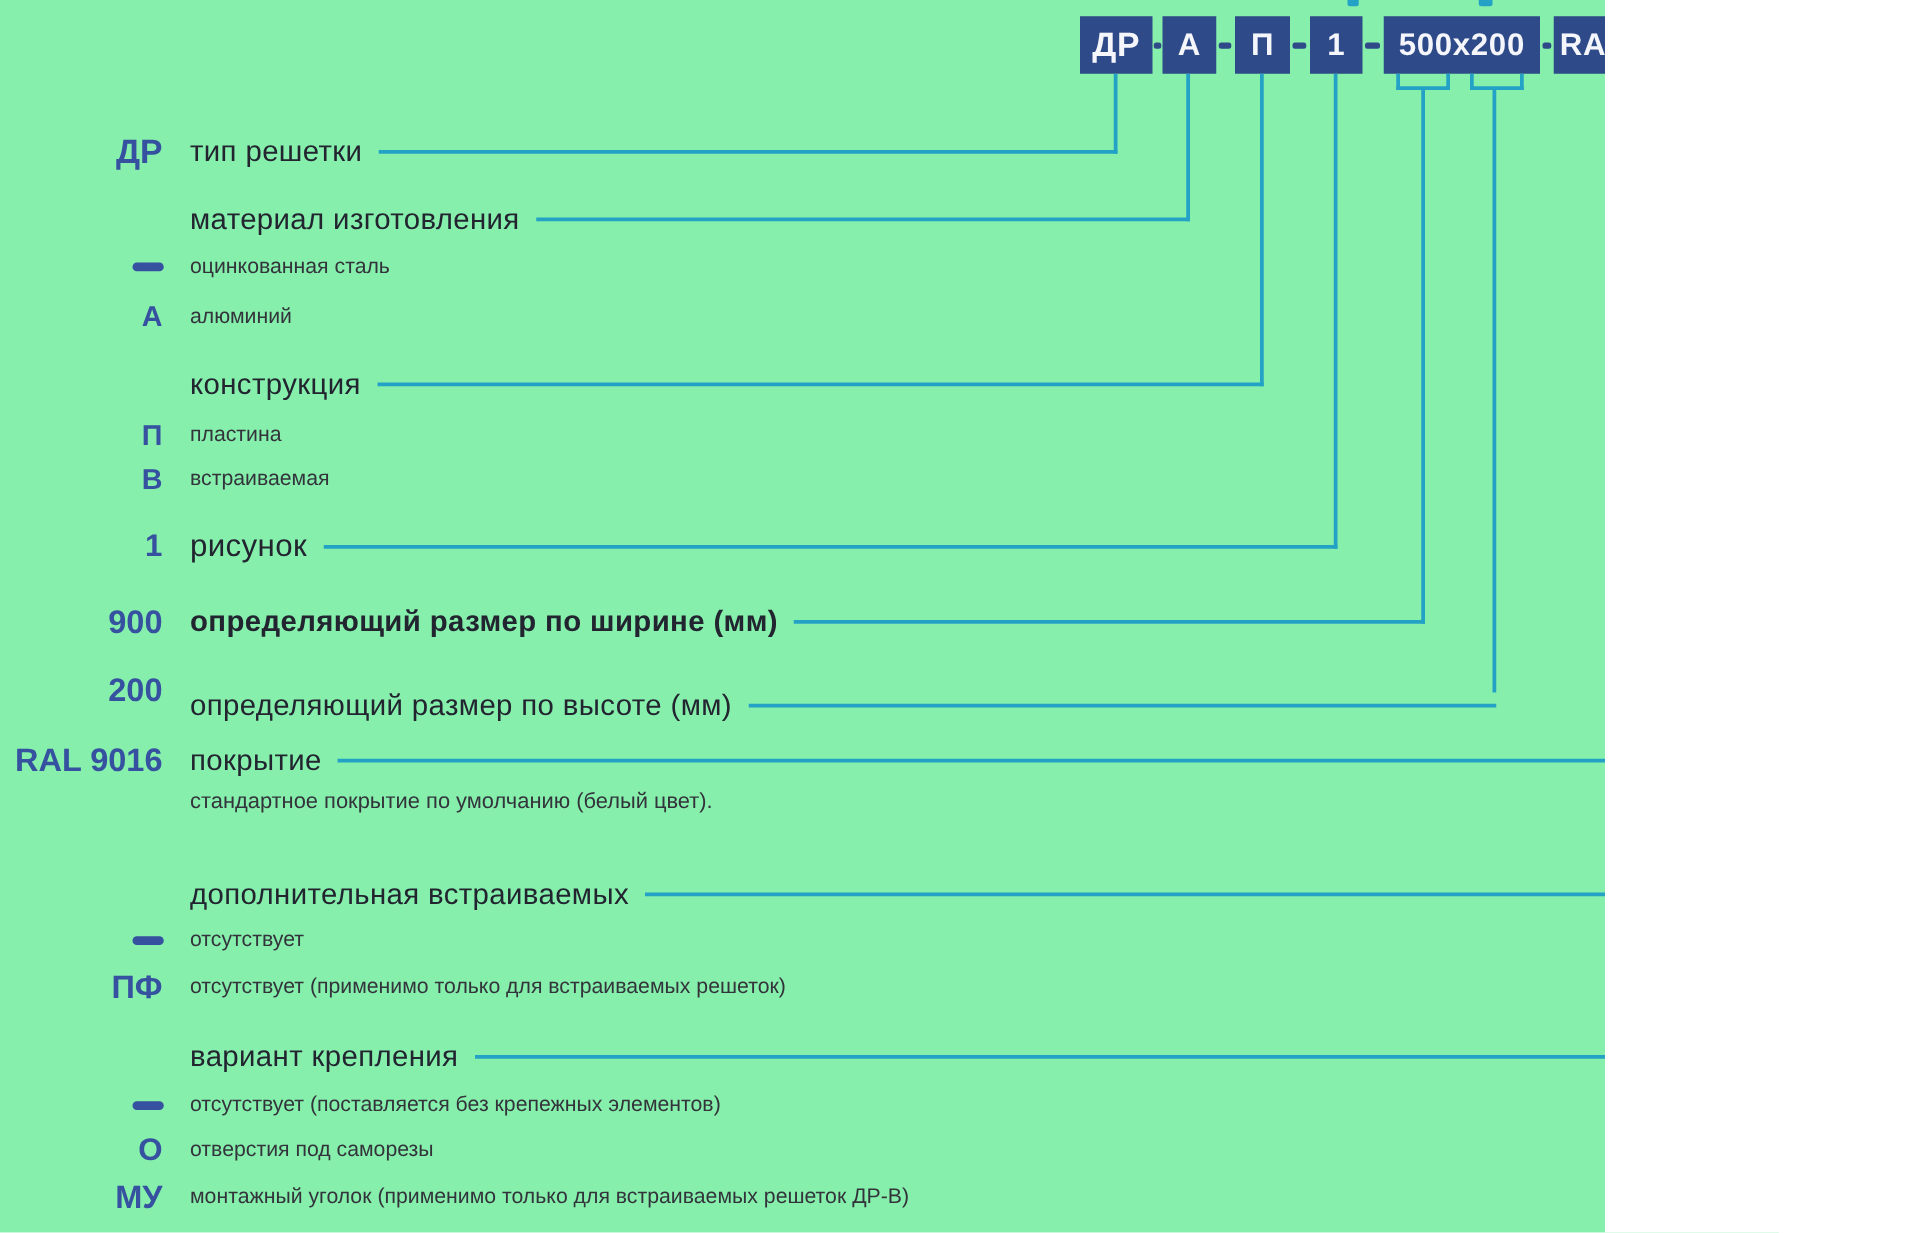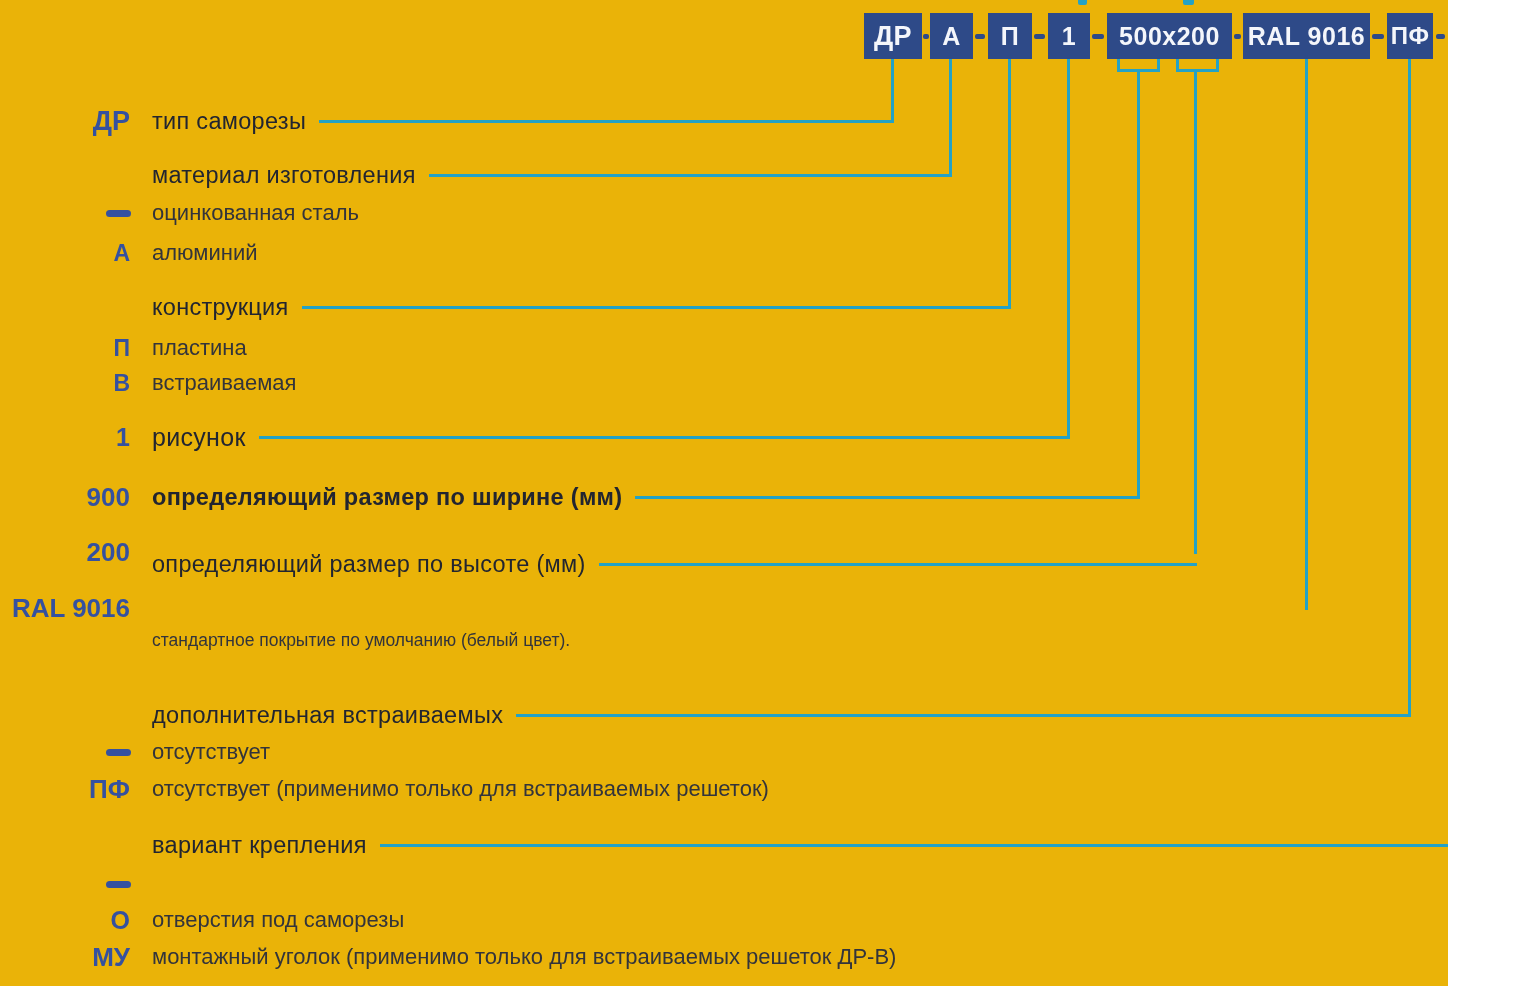--- a/index.html
+++ b/index.html
@@ -1,22 +1,21 @@
 <!DOCTYPE html>
 <html><head>
 <meta charset="utf-8">
 <style>
   html,body{margin:0;padding:0;background:#ffffff;}
   .canvas{
     position:relative;
-    width:1408px;height:986px;
-    background:#eab308;
+    width:1284px;height:986px;
+    background:#86efac;
     font-family:"Liberation Sans", sans-serif;
     overflow:hidden;
-    padding-left:40px;
   }
   
   .cbox{
     position:absolute;top:13px;height:46px;
     background:#2e4a88;
     color:#f4f6fb;
     display:flex;align-items:center;justify-content:center;
     font-weight:bold;font-size:25px;letter-spacing:0.5px;
   }
   .cdash{
@@ -48,21 +47,21 @@
     position:absolute;left:0;width:130px;height:32px;line-height:32px;
     text-align:right;font-weight:bold;color:#35519f;white-space:nowrap;
   }
   .dashicon{
     position:absolute;left:106px;width:25px;height:7px;
     background:#35519f;border-radius:3.5px;
   }
   
   .srow{
     position:absolute;left:152px;height:24px;line-height:24px;
-    font-size:22px;color:#33343b;white-space:nowrap;text-align:right;
+    font-size:17px;color:#33343b;white-space:nowrap;text-align:right;
   }
   .note{
     position:absolute;left:152px;font-size:17.5px;line-height:22px;color:#33343b;
   }
 </style>
 </head>
 <body>
 
 <div class="canvas">
 
@@ -93,41 +92,45 @@
   <div class="vline" style="left:949px;top:59px;height:118px;"></div>
   <div class="vline" style="left:1008px;top:59px;height:250px;"></div>
   <div class="vline" style="left:1067px;top:59px;height:380px;"></div>
   <div class="vline" style="left:1137px;top:71px;height:428px;"></div>
   <div class="vline" style="left:1194px;top:71px;height:483px;"></div>
   <div class="vline" style="left:1305px;top:59px;height:551px;"></div>
   <div class="vline" style="left:1408px;top:59px;height:658px;"></div>
   <div class="vline" style="left:1466px;top:59px;height:788px;"></div>
 
   <div class="hrow" style="top:103px;width:742px;">
-    <span class="htxt">тип саморезы</span>
+    <span class="htxt">тип решетки</span>
     <div class="hline"></div>
   </div>
   <div class="hrow" style="top:157px;width:800px;">
     <span class="htxt">материал изготовления</span>
     <div class="hline"></div>
   </div>
   <div class="hrow" style="top:289px;width:859px;">
     <span class="htxt">конструкция</span>
     <div class="hline"></div>
   </div>
   <div class="hrow" style="top:419px;width:918px;">
     <span class="htxt" style="font-size:25px;">рисунок</span>
     <div class="hline"></div>
   </div>
   <div class="hrow" style="top:479px;width:988px;font-weight:bold;">
     <span class="htxt">определяющий размер по ширине (мм)</span>
     <div class="hline"></div>
   </div>
   <div class="hrow" style="top:546px;width:1045px;">
     <span class="htxt">определяющий размер по высоте (мм)</span>
+    <div class="hline"></div>
+  </div>
+  <div class="hrow" style="top:590px;width:1156px;">
+    <span class="htxt">покрытие</span>
     <div class="hline"></div>
   </div>
   <div class="hrow" style="top:697px;width:1259px;">
     <span class="htxt">дополнительная встраиваемых</span>
     <div class="hline"></div>
   </div>
   <div class="hrow" style="top:827px;width:1317px;">
     <span class="htxt">вариант крепления</span>
     <div class="hline"></div>
   </div>
@@ -149,16 +152,17 @@
 
   <div class="srow" style="top:201px;">оцинкованная сталь</div>
   <div class="srow" style="top:241px;">алюминий</div>
   <div class="srow" style="top:336px;">пластина</div>
   <div class="srow" style="top:371px;">встраиваемая</div>
   <div class="note" style="top:629px;">
     <div>стандартное покрытие по умолчанию (белый цвет).</div>
   </div>
   <div class="srow" style="top:740px;">отсутствует</div>
   <div class="srow" style="top:777px;">отсутствует (применимо только для встраиваемых решеток)</div>
+  <div class="srow" style="top:872px;">отсутствует (поставляется без крепежных элементов)</div>
   <div class="srow" style="top:908px;">отверстия под саморезы</div>
   <div class="srow" style="top:945px;">монтажный уголок (применимо только для встраиваемых решеток ДР-В)</div>
 
 </div>
 
 </body></html>

